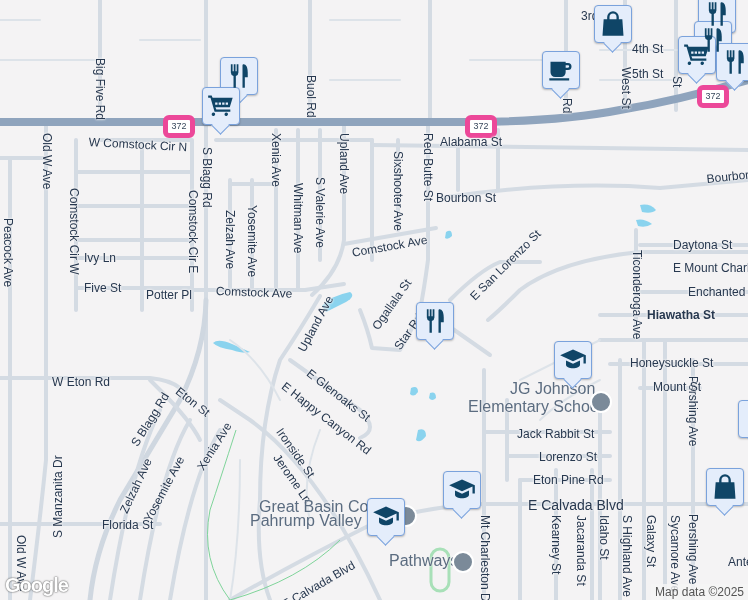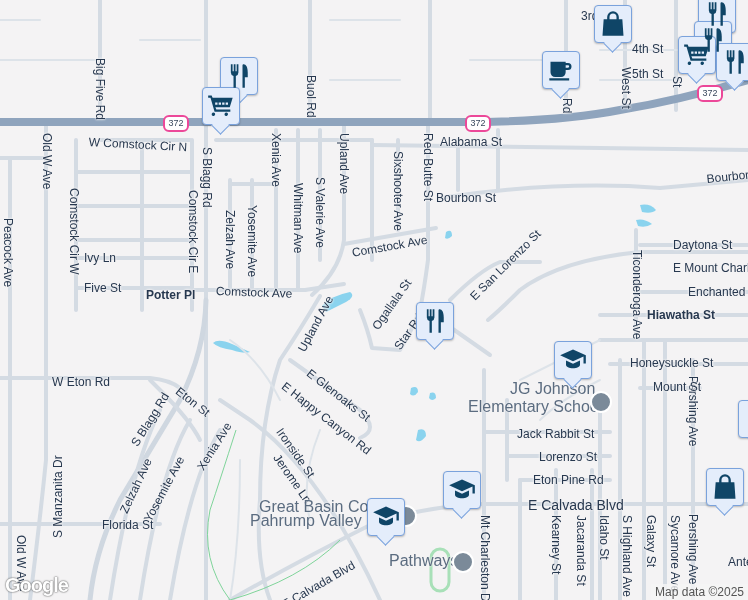--- a/index.html
+++ b/index.html
@@ -10,21 +10,21 @@
   .road-thin { fill: none; stroke: #dde3e9; stroke-width: 2; stroke-linecap: round; }
   .road-major { fill: none; stroke: #cfd7e0; stroke-width: 5; stroke-linecap: round; }
   .hwy { fill: none; stroke: #8fa4bd; stroke-width: 8; stroke-linecap: butt; }
   .water { fill: #8ad3ee; }
   .track { fill: none; stroke: #a8e0b8; stroke-width: 3; }
   .trail { fill: none; stroke: #7fd49a; stroke-width: 1; }
   .lbl { position: absolute; white-space: nowrap; font-size: 12px; color: #27384f; line-height: 12px;
          text-shadow: 0 0 2px #f4f3f4, 0 0 2px #f4f3f4, 0 0 3px #f4f3f4; transform-origin: 0 0; }
   .poi-lbl { position: absolute; white-space: nowrap; font-size: 16px; color: #5b6c80; line-height: 18px;
          text-shadow: 0 0 2px #f4f3f4, 0 0 2px #f4f3f4; }
-  .shield { position: absolute; width: 22px; height: 13px; border: 2px solid #ec4899; border-radius: 6px;
+  .shield { position: absolute; width: 22px; height: 13px; border: 5px solid #ec4899; border-radius: 6px;
             background: #fff; font-size: 9px; color: #3a4a5e; text-align: center; line-height: 13px; }
   .pin { position: absolute; width: 36px; height: 36px; background: #e4edfb; border: 1px solid #7aa2dc;
          border-radius: 4px; box-shadow: 0 1px 2px rgba(0,0,0,0.25); }
   .pin::after { content: ""; position: absolute; left: 11px; bottom: -8px; width: 12px; height: 12px;
          background: #e4edfb; border-right: 1px solid #7aa2dc; border-bottom: 1px solid #7aa2dc; transform: rotate(45deg); }
   .pin svg { position: absolute; left: 4px; top: 4px; z-index: 2; }
   .poi-dot { position: absolute; width: 18px; height: 18px; border-radius: 50%; background: #7b8a99; border: 2px solid #fff; }
   .logo { position: absolute; left: 5px; bottom: 3px; font-size: 20px; font-weight: bold; color: #fff;
           text-shadow: 0 0 2px #666, 0 0 1px #555; letter-spacing: -1px; }
   .attr { position: absolute; right: 0; bottom: 0; font-size: 12px; color: #555; background: rgba(245,245,245,0.8); padding: 1px 4px; }
@@ -174,21 +174,21 @@
   <div class="lbl" style="left:633px; top:515px; transform:rotate(90deg);">S Highland Ave</div>
   <div class="lbl" style="left:657px; top:515px; transform:rotate(90deg);">Galaxy St</div>
   <div class="lbl" style="left:681px; top:515px; transform:rotate(90deg);">Sycamore Ave</div>
   <div class="lbl" style="left:27px; top:535px; transform:rotate(90deg);">Old W Ave</div>
 
   <div class="lbl" style="left:52px; top:538px; transform:rotate(-90deg);">S Manzanita Dr</div>
 
   <div class="lbl" style="left:89px; top:136px; transform:rotate(3deg);">W Comstock Cir N</div>
   <div class="lbl" style="left:84px; top:252px;">Ivy Ln</div>
   <div class="lbl" style="left:84px; top:282px;">Five St</div>
-  <div class="lbl" style="left:146px; top:289px;font-weight:bold;">Potter Pl</div>
+  <div class="lbl" style="left:146px; top:289px;">Potter Pl</div>
   <div class="lbl" style="left:216px; top:285px; transform:rotate(2deg);">Comstock Ave</div>
   <div class="lbl" style="left:351px; top:247px; transform:rotate(-10deg);">Comstock Ave</div>
   <div class="lbl" style="left:440px; top:136px;">Alabama St</div>
   <div class="lbl" style="left:436px; top:192px;">Bourbon St</div>
   <div class="lbl" style="left:706px; top:173px; transform:rotate(-6deg);">Bourbon St</div>
   <div class="lbl" style="left:581px; top:10px;">3rd St</div>
   <div class="lbl" style="left:632px; top:43px;">4th St</div>
   <div class="lbl" style="left:632px; top:68px;">5th St</div>
   <div class="lbl" style="left:370px; top:325px; transform:rotate(-55deg);">Ogallala St</div>
   <div class="lbl" style="left:392px; top:345px; transform:rotate(-55deg);">Star Rd</div>

